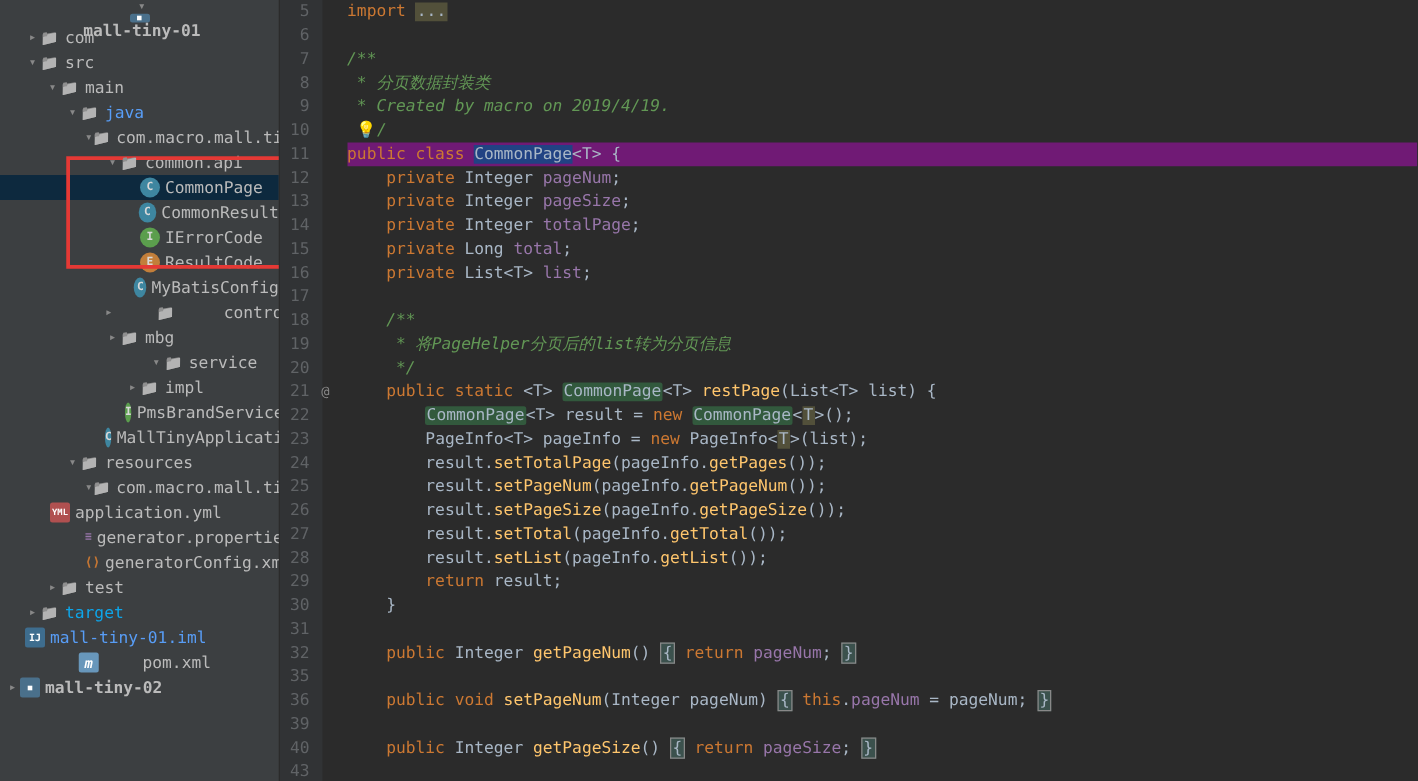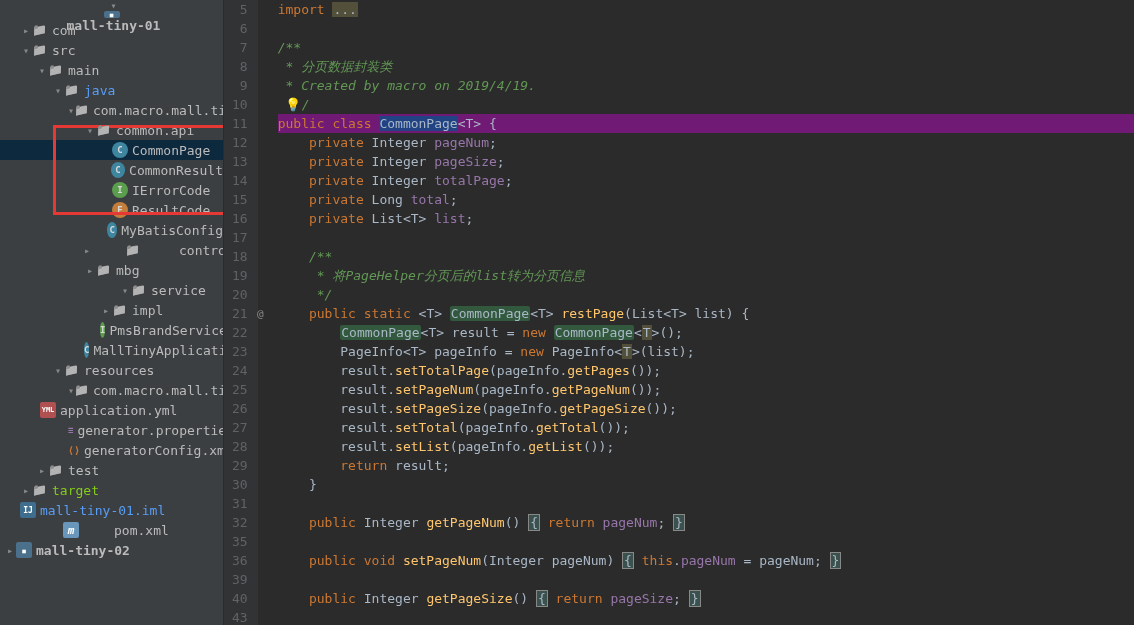--- a/index.html
+++ b/index.html
@@ -69,21 +69,21 @@
 .icon-prop { color: #9876aa; }
 .icon-prop::before { content: "≡"; }
 .icon-git { color: #888; }
 .icon-git::before { content: "◆"; font-size: 10px; }
 .icon-iml { background: #3e6d8e; color: #fff; border-radius: 2px; font-size: 8px; }
 .icon-iml::before { content: "IJ"; }
 .icon-m { background: #6897bb; color: #fff; border-radius: 2px; font-style: italic; }
 .icon-m::before { content: "m"; font-size: 11px; }
 .label { color: #bbbbbb; }
 .label.blue { color: #589df6; }
-.label.orange { color: #84cc16; }
+.label.orange { color: #0ea5e9; }
 .label.bold { font-weight: bold; }
 .red-box {
   position: absolute;
   border: 3px solid #e53935;
   pointer-events: none;
 }
 .editor {
   flex: 1;
   background: #2b2b2b;
   display: flex;

